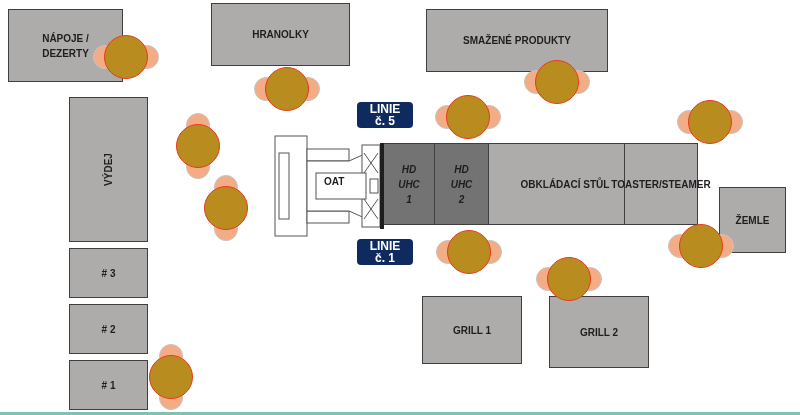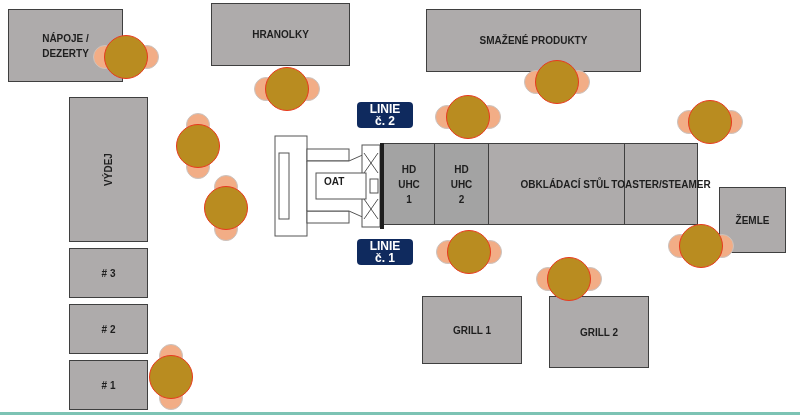--- a/index.html
+++ b/index.html
@@ -1,21 +1,21 @@
 <!DOCTYPE html>
 <html><head>
 <meta charset="utf-8">
 <style>
   html, body { margin:0; padding:0; }
   body { width:800px; height:415px; position:relative; background:#ffffff; overflow:hidden;
          font-family:"Liberation Sans", sans-serif; }
   .station { position:absolute; background:#aeabab; border:1.5px solid #3f3f3f; box-sizing:border-box;
              display:flex; align-items:center; justify-content:center; text-align:center;
              font-weight:bold; font-size:10px; color:#1e1e1e; line-height:15px; }
-  .station.uhc { background:#a3a3a3; }
+  .station.uhc { background:#737373;font-style:italic; }
   .vertical span { transform:rotate(-90deg); display:inline-block; white-space:nowrap; }
   .label-badge { position:absolute; background:#0f2a5e; color:#ffffff; border-radius:4px;
                  font-size:12px; font-weight:bold; text-align:center; line-height:12px;
                  display:flex; flex-direction:column; align-items:center; justify-content:center; }
   .person { position:absolute; width:0; height:0; }
   .person .shoulder { position:absolute; background:#f2ad86; border:1px solid #c9c3c0; box-sizing:border-box; }
   .person .head { position:absolute; width:44px; height:44px; left:-22px; top:-22px; border-radius:50%;
                   background:#b98c20; border:1.5px solid #e8391e; box-sizing:border-box; }
   .person.h .shoulder { width:24px; height:24px; top:-12px; border-radius:50%; }
   .person.h .shoulder.l { left:-33px; }
@@ -28,21 +28,21 @@
 </style>
 </head>
 <body>
 
 <div class="station" style="left:8px;top:9px;width:115px;height:73px;">
   <span style="width:70px;">NÁPOJE / DEZERTY</span>
 </div>
 <div class="station" style="left:211px;top:3px;width:139px;height:63px;">
   <span>HRANOLKY</span>
 </div>
-<div class="station" style="left:426px;top:9px;width:215px;height:63px;">
+<div class="station" style="left:426px;top:9px;width:182px;height:63px;">
   <span>SMAŽENÉ PRODUKTY</span>
 </div>
 <div class="station vertical" style="left:69px;top:97px;width:79px;height:145px;">
   <span>VÝDEJ</span>
 </div>
 <div class="station" style="left:69px;top:248px;width:79px;height:50px;">
   <span># 3</span>
 </div>
 <div class="station" style="left:69px;top:304px;width:79px;height:50px;">
   <span># 2</span>
@@ -96,21 +96,21 @@
       <rect x="98" y="46" width="8" height="14"></rect>
       <rect x="44" y="40" width="50" height="26" fill="#ffffff"></rect>
     </g>
     <rect x="108" y="10" width="4" height="86" fill="#1e1e1e"></rect>
   </svg>
   <span style="position:absolute;left:52px;top:43px;font-weight:bold;font-size:10px;color:#1e1e1e;">OAT</span>
 </div>
 
 <div class="label-badge" style="left:357px;top:102px;width:56px;height:26px;">
   <span>LINIE</span>
-  <span>č. 2</span>
+  <span>č. 5</span>
 </div>
 <div class="label-badge" style="left:357px;top:239px;width:56px;height:26px;">
   <span>LINIE</span>
   <span>č. 1</span>
 </div>
 
 <div class="person h" style="left:126px;top:57px;">
   <div class="shoulder l"></div>
     <div class="shoulder r"></div>
     <div class="head"></div>

